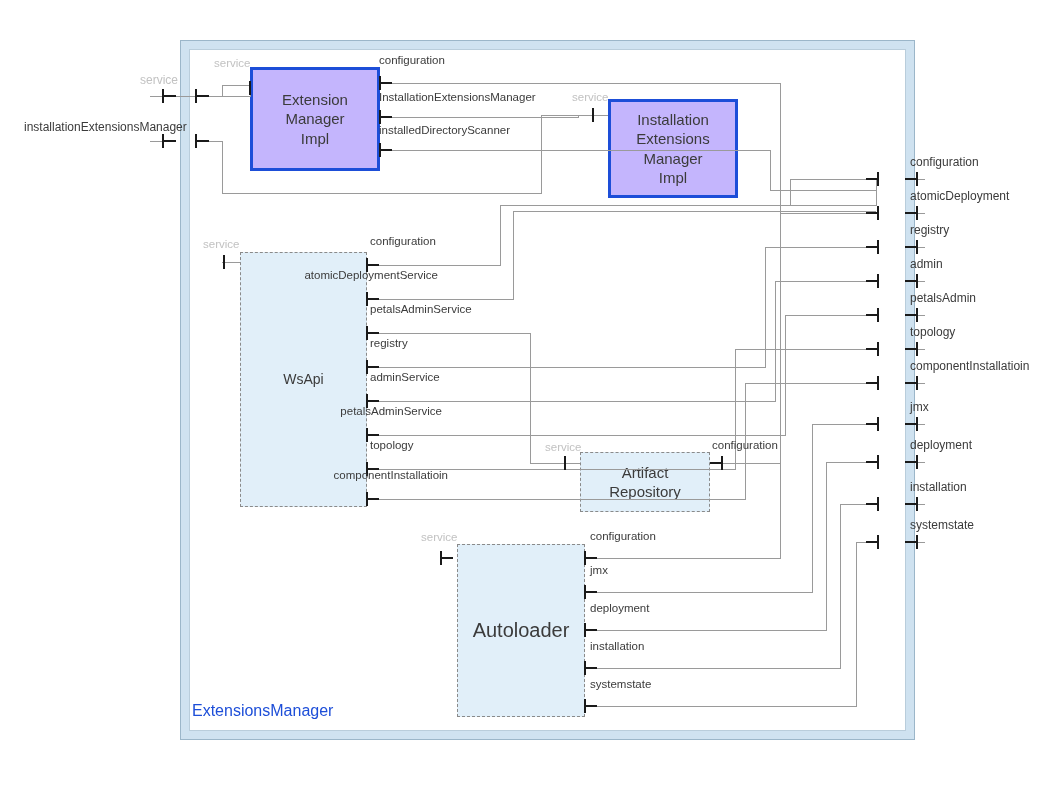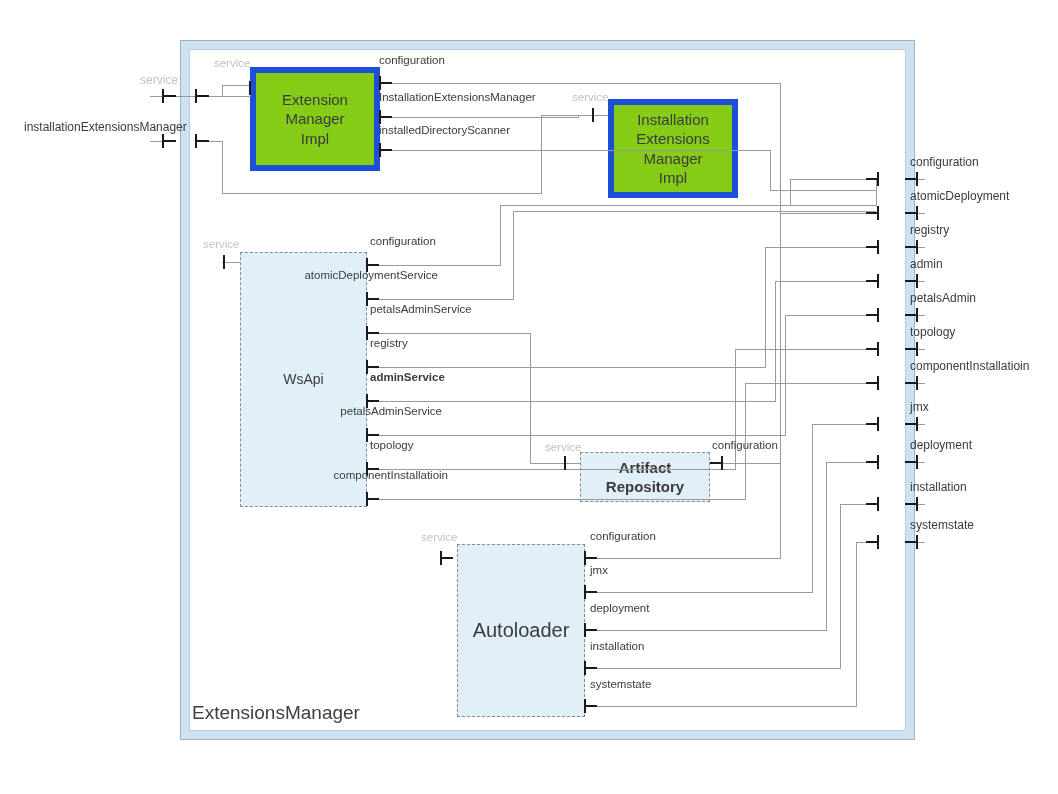--- a/index.html
+++ b/index.html
@@ -37,31 +37,31 @@
     padding: 9px;
   }
   .composite-inner {
     position: absolute;
     box-sizing: border-box;
     background: #ffffff;
     border: 1px solid #b9cddb;
   }
   .composite-title {
     position: absolute;
-    color: #404040;
-    font-size: 19px;
+    color: #1d4ed8;
+    font-size: 16px;
     white-space: nowrap;
   }
 
   
   .comp {
     position: absolute;
     box-sizing: border-box;
-    background: #84cc16;
-    border: 6px solid #1d4ed8;
+    background: #c4b5fd;
+    border: 3px solid #1d4ed8;
     display: flex;
     align-items: center;
     justify-content: center;
     text-align: center;
     color: #3b3b3b;
     font-size: 15px;
     line-height: 1.28;
   }
   .comp.dashed {
     background: #e1eff9;
@@ -99,21 +99,21 @@
   </div>
 
   <div class="comp" style="left:608px; top:99px; width:130px; height:99px;">
     <span>Installation<br>Extensions<br>Manager<br>Impl</span>
   </div>
 
   <div class="comp dashed" style="left:240px; top:252px; width:127px; height:255px;">
     <span style="font-size:14px;">WsApi</span>
   </div>
 
-  <div class="comp dashed" style="left:580px; top:452px; width:130px; height:50px;font-weight:bold;">
+  <div class="comp dashed" style="left:580px; top:452px; width:130px; height:60px;">
     <span>Artifact<br>Repository</span>
   </div>
 
   <div class="comp dashed" style="left:457px; top:544px; width:128px; height:173px;">
     <span style="font-size:20px;">Autoloader</span>
   </div>
 
   <svg class="wires" viewBox="0 0 1058 794">
     <g stroke="#9a9a9a" stroke-width="1" fill="none" shape-rendering="crispEdges">
 
@@ -271,21 +271,21 @@
   <div class="plabel" style="left:379px; top:91px;">InstallationExtensionsManager</div>
   <div class="plabel" style="left:379px; top:124px;">installedDirectoryScanner</div>
 
   <div class="plabel service" style="left:572px; top:91px;">service</div>
 
   <div class="plabel service" style="left:203px; top:238px;">service</div>
   <div class="plabel" style="left:370px; top:235px;">configuration</div>
   <div class="plabel right" style="left:170px; top:269px; width:268px;">atomicDeploymentService</div>
   <div class="plabel" style="left:370px; top:303px;">petalsAdminService</div>
   <div class="plabel" style="left:370px; top:337px;">registry</div>
-  <div class="plabel" style="left:370px; top:371px;font-weight:bold;">adminService</div>
+  <div class="plabel" style="left:370px; top:371px;">adminService</div>
   <div class="plabel right" style="left:170px; top:405px; width:272px;">petalsAdminService</div>
   <div class="plabel" style="left:370px; top:439px;">topology</div>
   <div class="plabel right" style="left:170px; top:469px; width:278px;">componentInstallatioin</div>
 
   <div class="plabel service" style="left:545px; top:441px;">service</div>
   <div class="plabel" style="left:712px; top:439px;">configuration</div>
 
   <div class="plabel service" style="left:421px; top:531px;">service</div>
   <div class="plabel" style="left:590px; top:530px;">configuration</div>
   <div class="plabel" style="left:590px; top:564px;">jmx</div>

